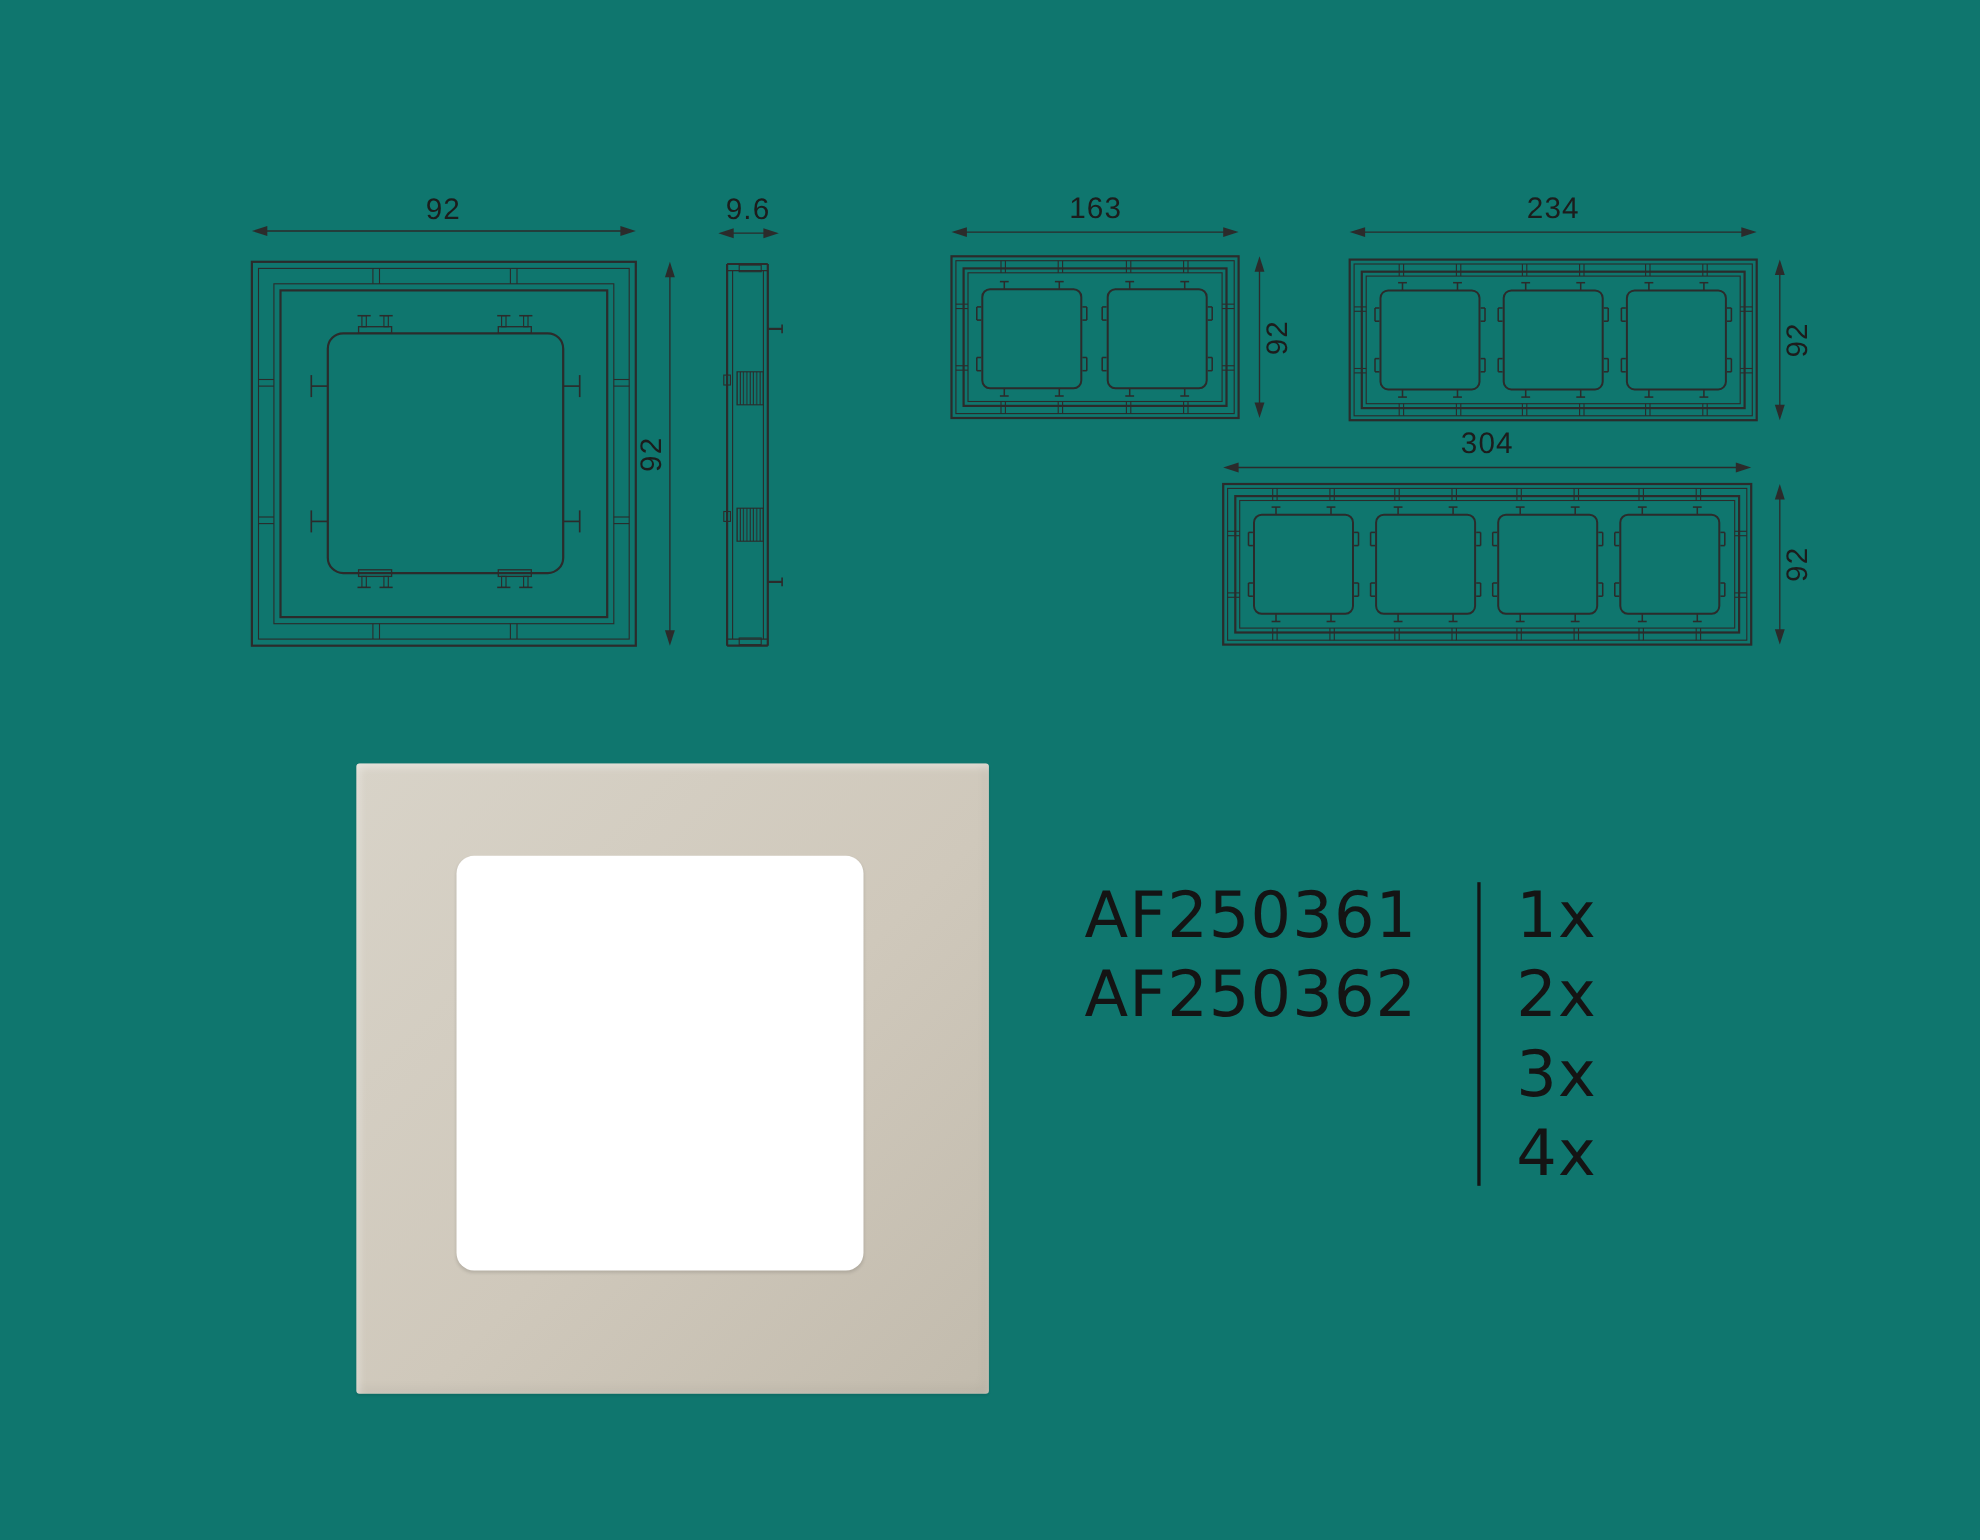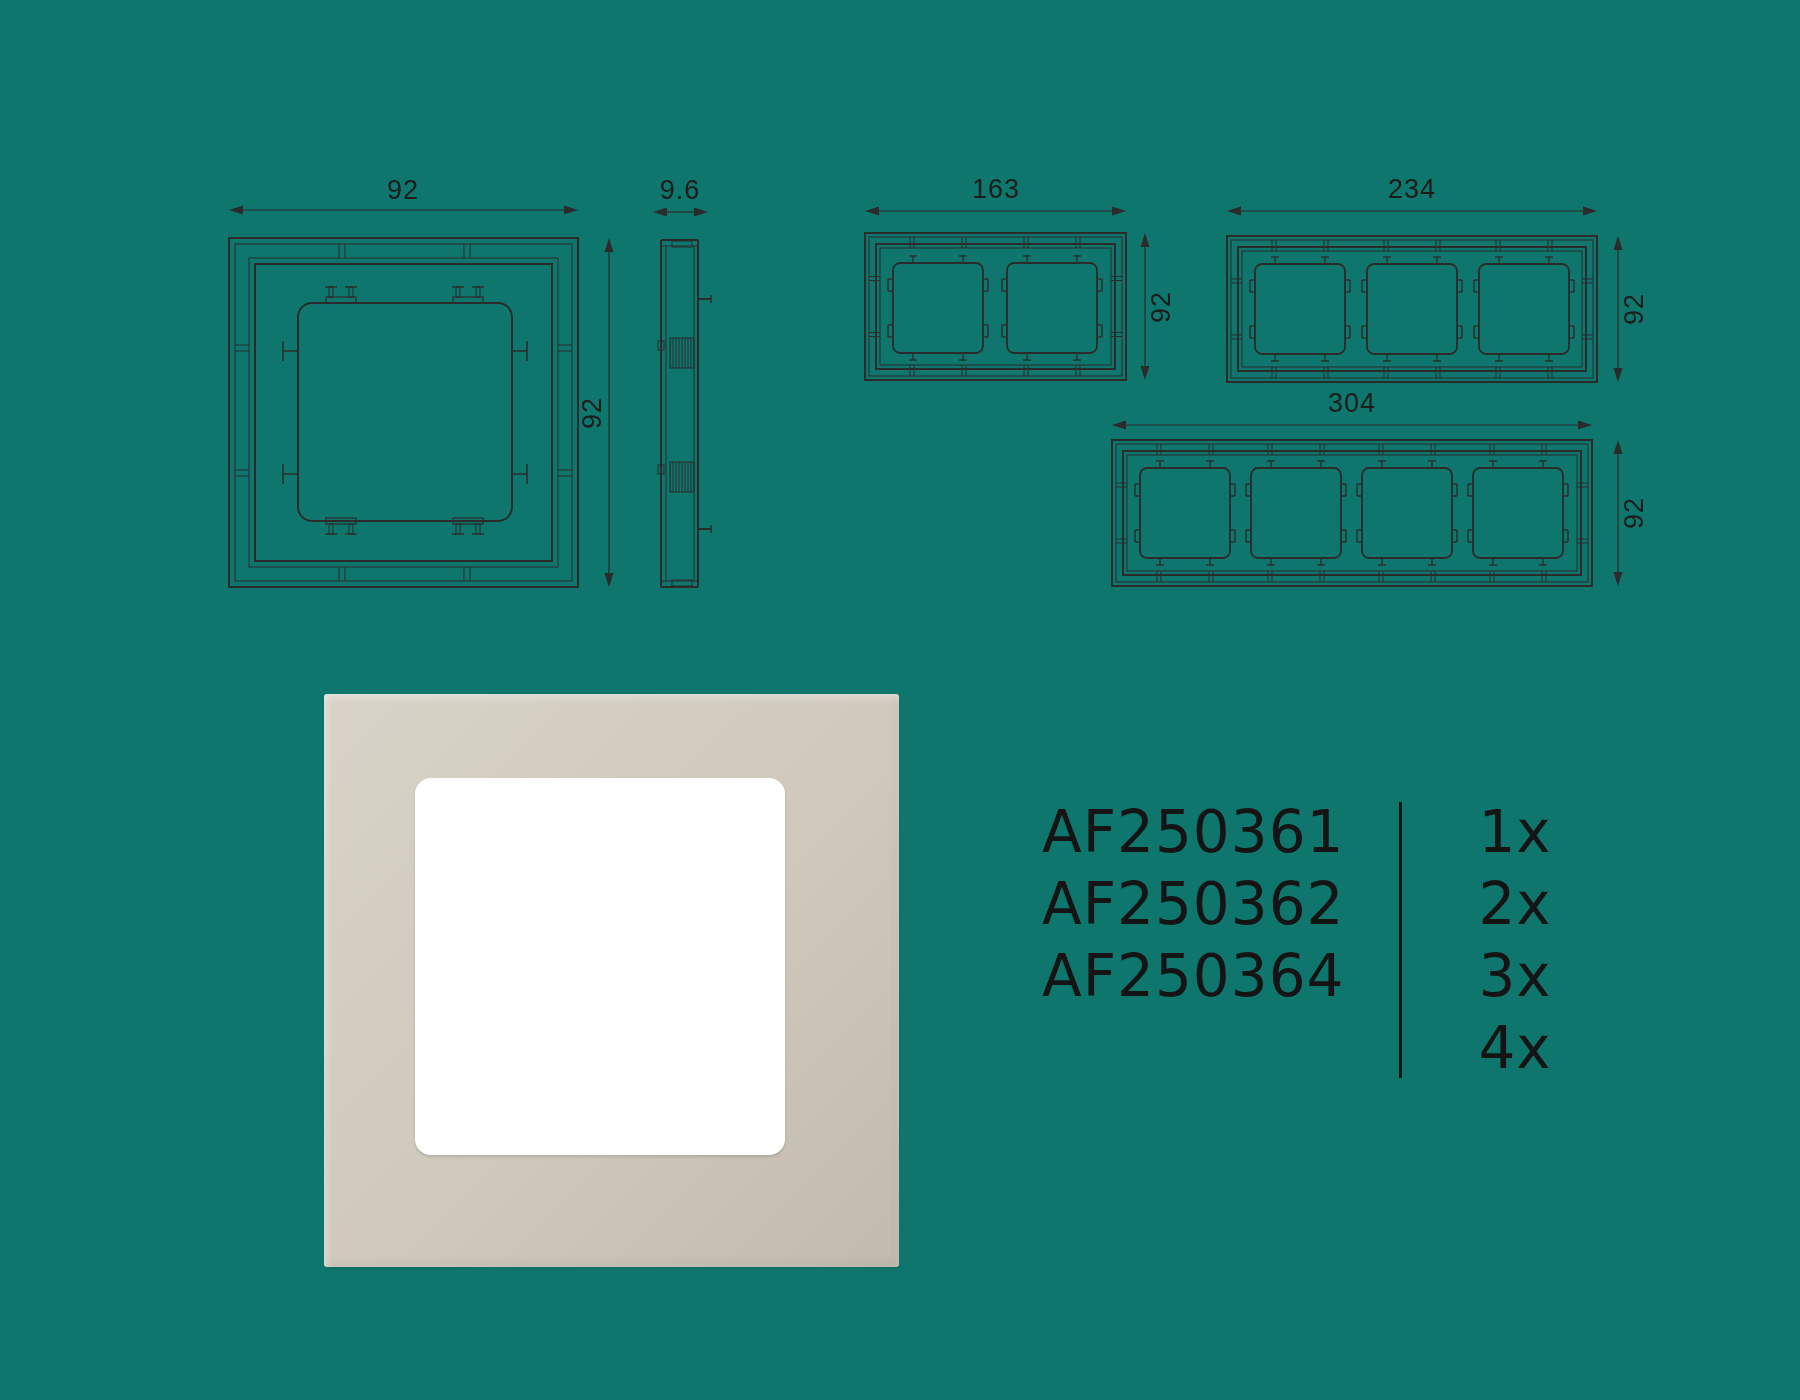--- a/index.html
+++ b/index.html
@@ -5,27 +5,27 @@
   html,body{margin:0;padding:0;background:#ffffff;}
   .page{position:relative;width:1800px;height:1400px;background:#0f766e;overflow:hidden;
         font-family:"Liberation Sans",sans-serif;}
   svg text.dim{font-size:27px;fill:#1c1c1c;text-anchor:middle;letter-spacing:1px;
         font-family:"Liberation Sans",sans-serif;}
   .render-frame{position:absolute;left:324px;top:694px;width:575px;height:573px;border-radius:3px;
         box-shadow:inset 2px 3px 8px rgba(255,255,255,0.45), inset -3px -4px 10px rgba(0,0,0,0.06),
                    0 2px 2px rgba(0,0,0,0.08);}
   .render-window{position:absolute;left:91px;top:84px;width:370px;height:377px;border-radius:16px;
         background:#ffffff;box-shadow:0 2px 3px rgba(0,0,0,0.12);}
-  .parts-list{position:absolute;left:1042px;top:796px;display:flex;align-items:stretch;
+  .parts-list{position:absolute;left:986px;top:796px;display:flex;align-items:stretch;
         font-family:"DejaVu Sans","Liberation Sans",sans-serif;color:#141414;}
   .parts-codes{display:flex;flex-direction:column;}
   .parts-qtys{display:flex;flex-direction:column;}
   .parts-row{height:72px;line-height:72px;font-size:58px;letter-spacing:1px;white-space:nowrap;}
   .parts-divider{width:3px;background:#141414;margin:6px 0 6px 55px;}
-  .parts-qtys{margin-left:76px;}
+  .parts-qtys{margin-left:32px;}
 </style>
 </head>
 <body>
 
 <div class="page">
 
   <svg id="drawings" width="1800" height="1400" viewBox="0 0 1800 1400">
     <defs>
       <pattern id="hatch" width="3" height="3" patternUnits="userSpaceOnUse">
         <path d="M1 0 V3" stroke="#2b2b2b" stroke-width="1"></path>
@@ -448,21 +448,20 @@
   
   <div class="render-frame" style="background: linear-gradient(135deg, rgb(216, 211, 200) 0%, rgb(207, 200, 187) 55%, rgb(194, 187, 173) 100%);">
     <div class="render-window" style="background: rgb(255, 255, 255);"></div>
   </div>
 
   
   <div class="parts-list">
     <div class="parts-codes">
       <div class="parts-row">AF250361</div>
       <div class="parts-row">AF250362</div>
-      <div class="parts-row">AF250364</div>
     </div>
     <div class="parts-divider"></div>
     <div class="parts-qtys">
       <div class="parts-row">1x</div>
       <div class="parts-row">2x</div>
       <div class="parts-row">3x</div>
       <div class="parts-row">4x</div>
     </div>
   </div>
 </div>

